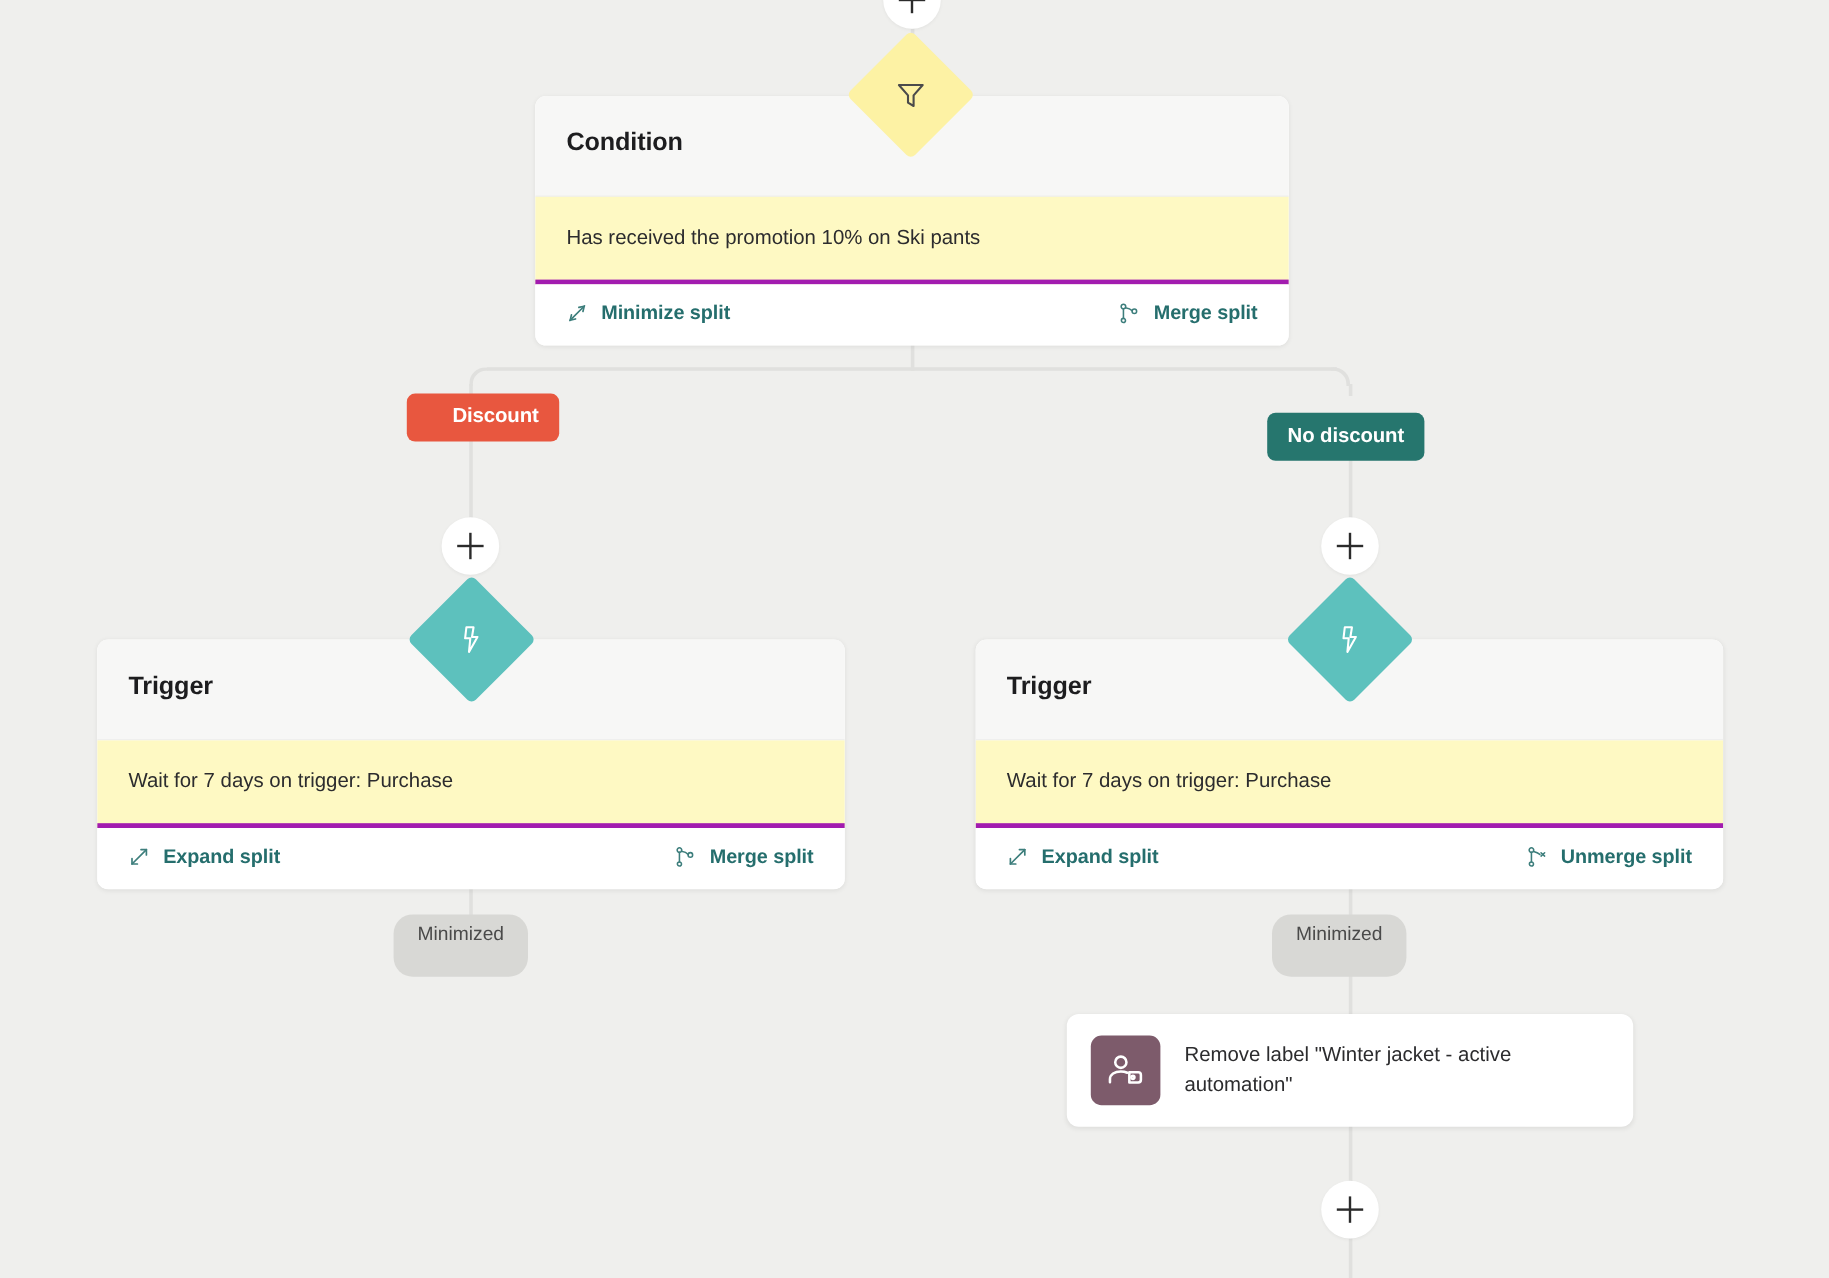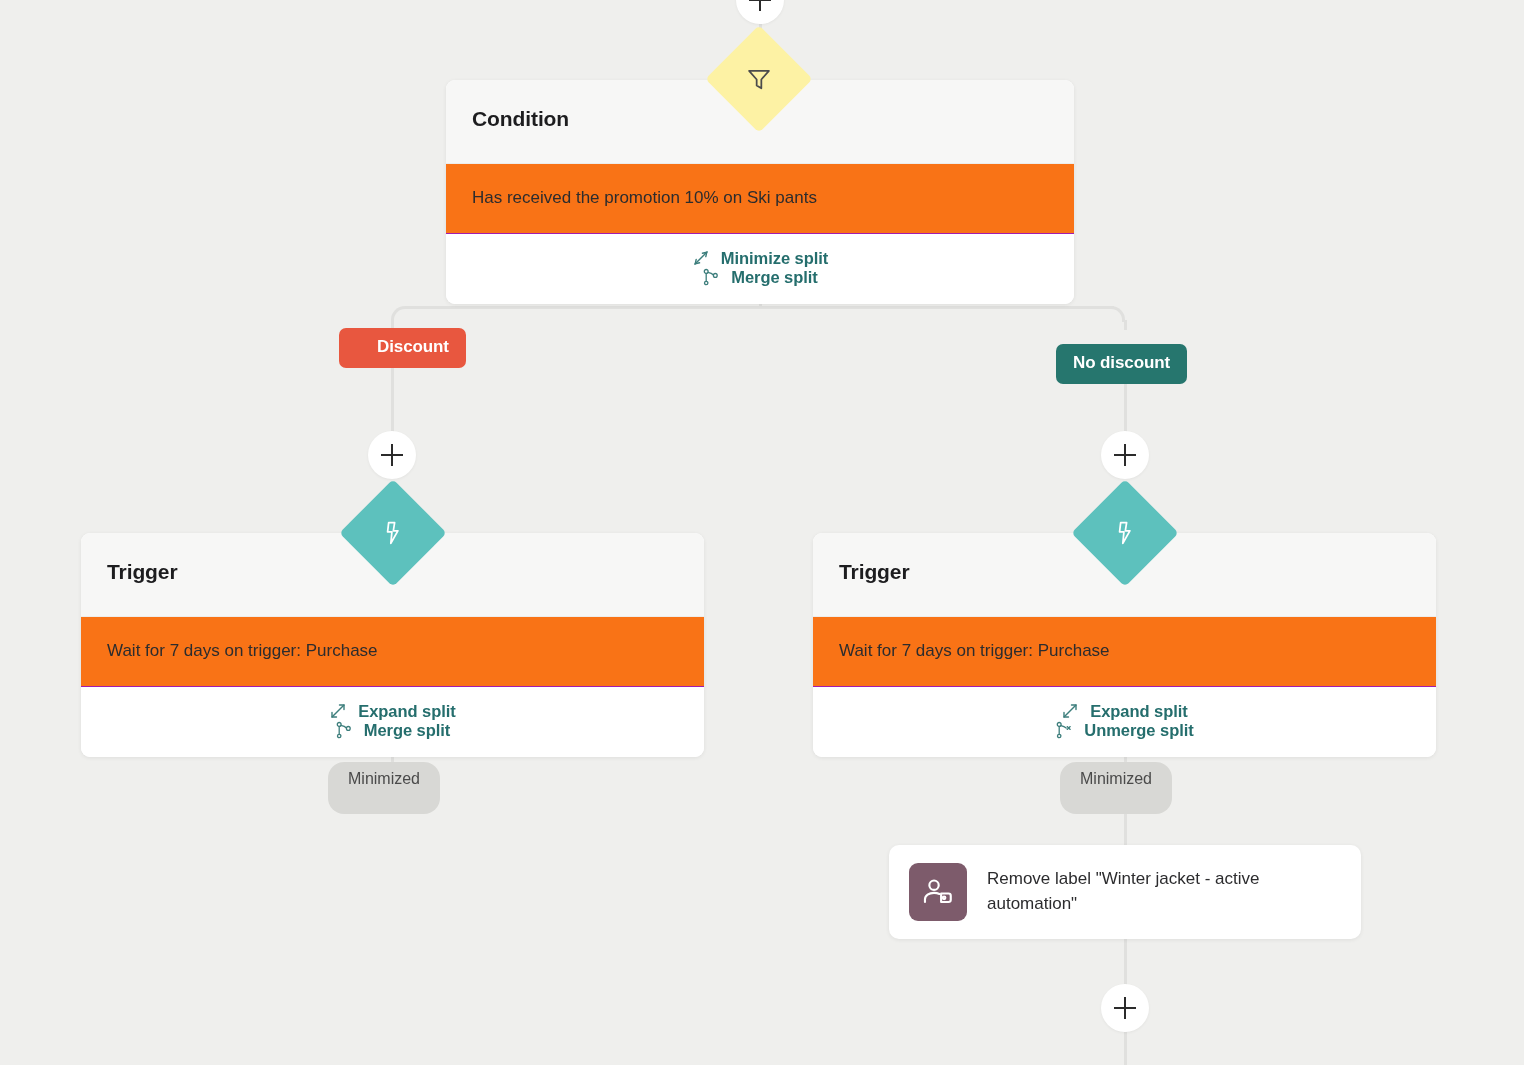--- a/index.html
+++ b/index.html
@@ -110,36 +110,35 @@
     padding: 27px 26px 32px 26px;
     border-bottom: 1px solid #ededec;
   }
   .card-title {
     font-size: 21px;
     font-weight: 700;
     color: #1d1d1f;
     letter-spacing: -0.1px;
   }
   .card-body {
-    background: #f97316;
+    background: #fef9c3;
     padding: 22px 26px 23px 26px;
-    border-bottom: 1px solid #a21caf;
+    border-bottom: 4px solid #a21caf;
   }
   .card-body-text {
     font-size: 17px;
     color: #2c2c2e;
     line-height: 1.4;
   }
   .card-footer {
     background: #ffffff;
     display: flex;
     align-items: center;
     justify-content: space-between;
     padding: 15px 26px 17px 26px;
-    flex-direction: column;
   }
   .foot-action {
     display: flex;
     align-items: center;
     gap: 11px;
     cursor: pointer;
     color: #2d7a78;
   }
   .foot-action-label {
     font-size: 16.5px;

